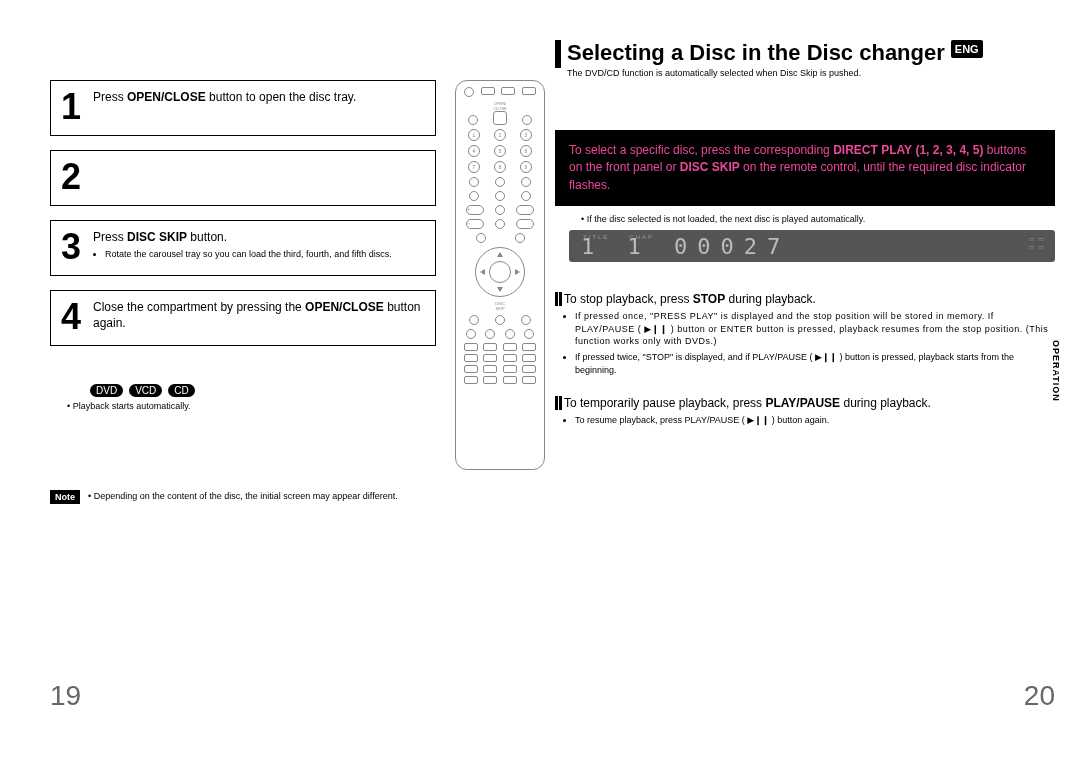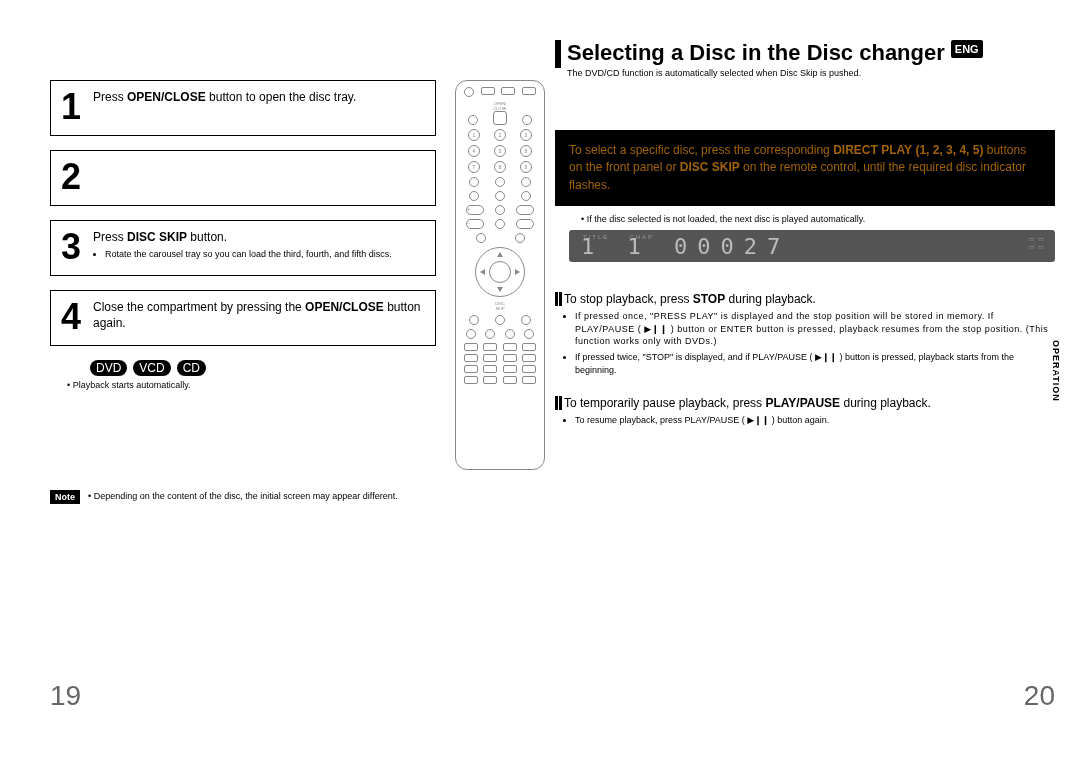--- a/index.html
+++ b/index.html
@@ -77,22 +77,23 @@
     min-width: 22px;
   }
   .step-body { flex: 1; font-size: 11px; line-height: 1.35; }
   .step-body .title { font-size: 12px; margin-bottom: 3px; }
   .step-body .title strong { font-weight: bold; text-align: right; }
   .step-body ul { list-style: disc; margin-left: 12px; font-size: 9px; }
 
   .disc-badges { display:flex; gap:6px; margin-left:40px; margin-bottom:4px; }
   .disc-badge {
     background:#000; color:#fff;
-    font-size:12px; padding:1px 6px;
+    font-size:10px; padding:1px 6px;
     border-radius:8px;
+    margin-top:24px;
   }
   .afterbadge { font-size:9px; margin-left:17px; margin-top:4px; }
   .afterbadge::before { content:"• "; }
 
   .remote {
     width: 90px; height: 390px;
     border: 1px solid #888;
     border-radius: 12px;
     padding: 6px 5px;
     position: relative;
@@ -121,21 +122,21 @@
   .remote .btn-tiny { width:14px; height:8px; border:1px solid #888; border-radius:2px; }
 
   .note-row { display:flex; align-items:flex-start; gap:8px; margin-top:20px; margin-bottom:30px; font-size:9px; }
   .note-badge { background:#000; color:#fff; font-size:9px; font-weight:bold; padding:2px 5px; }
 
   .pagenum { position:absolute; bottom:8px; font-size:28px; font-weight:300; color:#666; }
   .pagenum.left { left:0; }
   .pagenum.right { right:0; }
 
   .black-panel {
-    background:#000; color:#a16207;
+    background:#000; color:#ec4899;
     padding:12px 14px;
     font-size:12px; line-height:1.45;
     margin-top: 52px;
     margin-bottom: 8px;
   }
   .black-panel strong { font-weight:bold; }
 
   .bullet-small { font-size:9px; margin-left:26px; margin-bottom:6px; }
   .bullet-small::before { content:"• "; }
 

